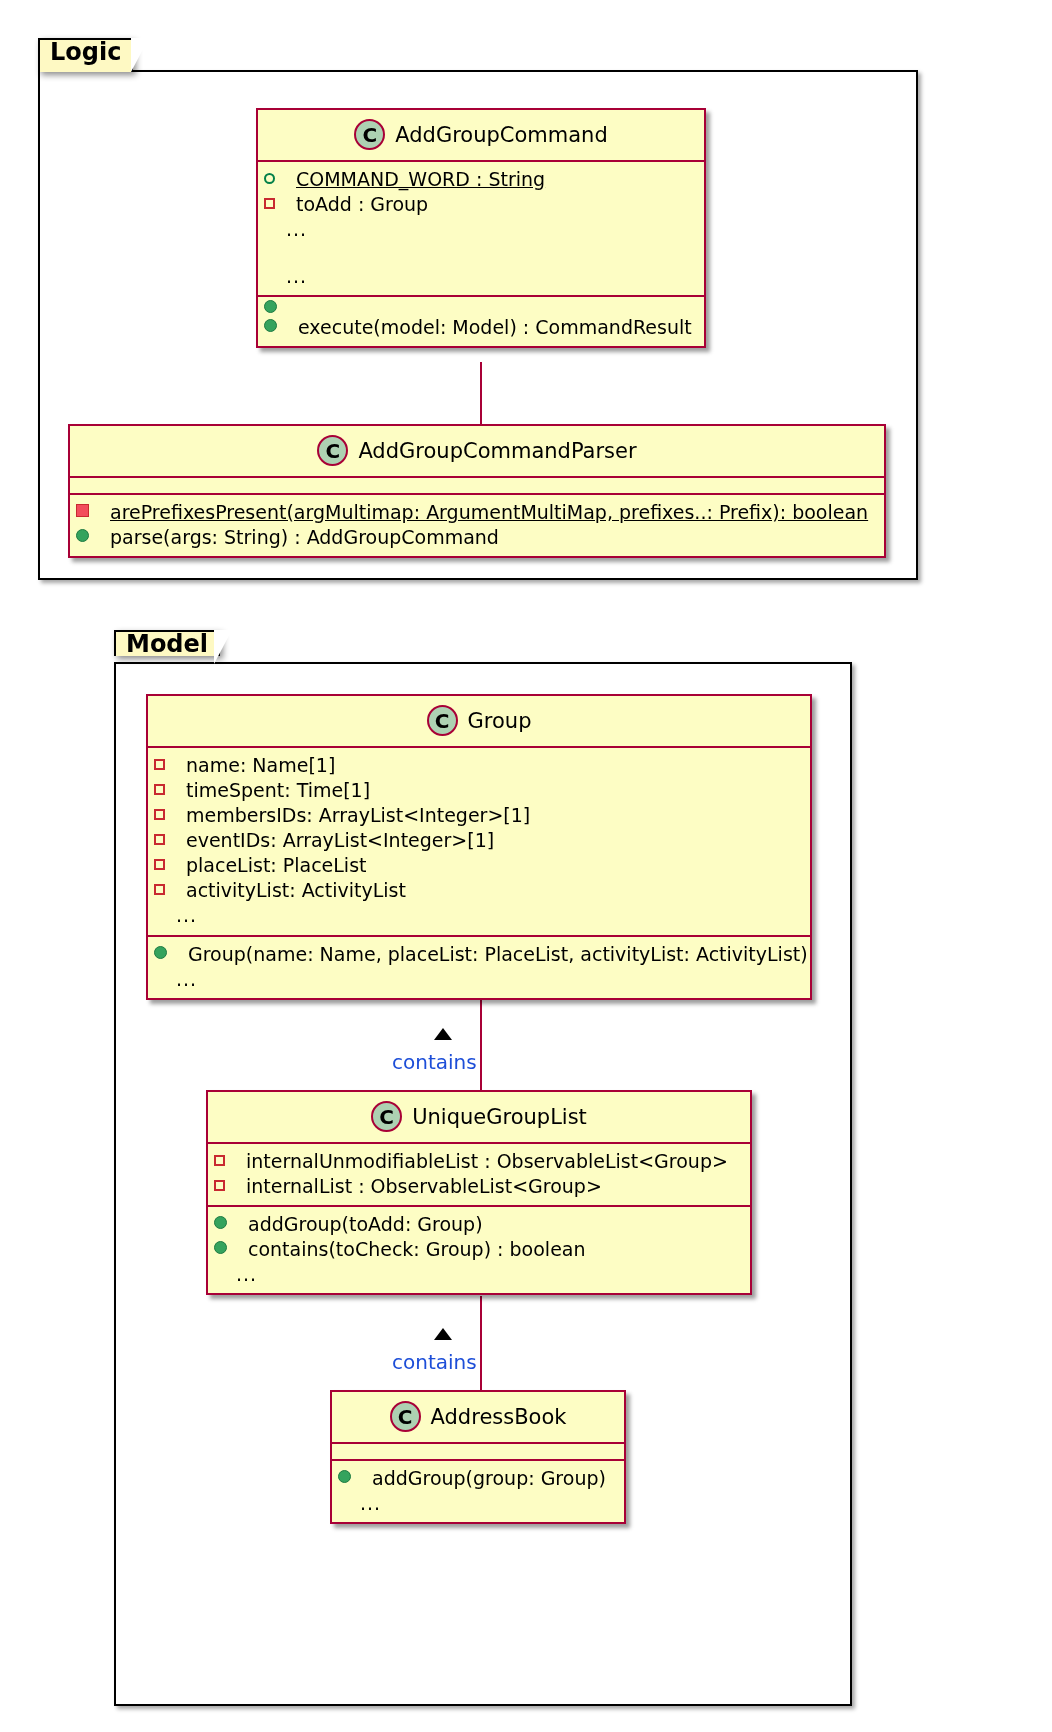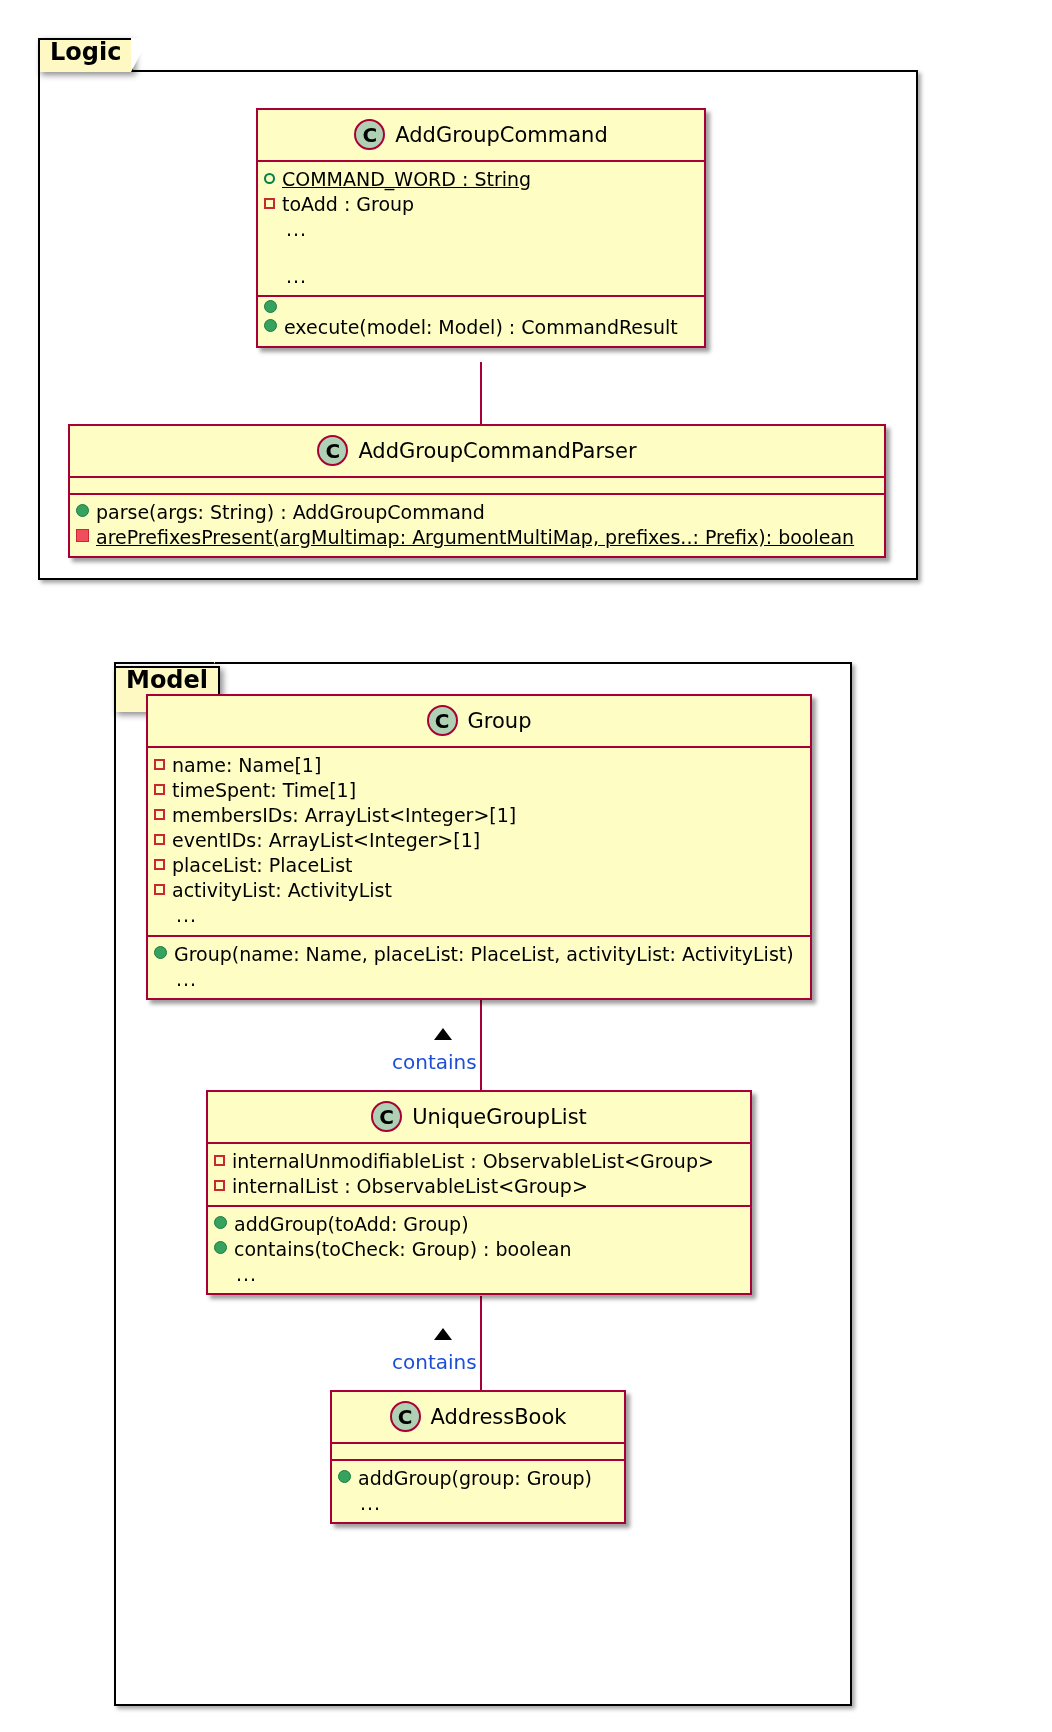--- a/index.html
+++ b/index.html
@@ -46,21 +46,21 @@
     font-size:20px;font-weight:bold;color:#000;line-height:1;
     flex:0 0 auto;box-sizing:border-box;
   }
   .cls-section{
     padding:5px 6px 6px 6px;
     border-bottom:2px solid #a80036;
   }
   .cls-section:last-child{border-bottom:none;}
   .cls-section.empty{padding:3px 6px;height:9px;}
   .row{
-    display:flex;align-items:baseline;gap:7px;
+    display:flex;align-items:baseline;gap:21px;
     font-size:19px;color:#000;line-height:1.32;
     white-space:nowrap;
     text-align:right;
   }
   .row .txt.underline{text-decoration:underline;}
   .row.ellipsis{padding-left:22px;font-size:19px;letter-spacing:1px;}
 
   
   .vis{flex:0 0 auto;display:inline-block;position:relative;top:-2px;}
   .vis.pub-field{width:11px;height:11px;border-radius:50%;border:2px solid #038048;background:transparent;box-sizing:border-box;}
@@ -128,32 +128,32 @@
   </div>
 
   <div class="cls" style="left:68px;top:424px;width:818px;">
     <div class="cls-title">
       <span class="cicon">C</span>
       <span>AddGroupCommandParser</span>
     </div>
     <div class="cls-section empty"></div>
     <div class="cls-section">
       <div class="row">
-        <span class="vis pub-method"></span>
-        <span class="txt">parse(args: String) : AddGroupCommand</span>
-      </div>
-      <div class="row">
         <span class="vis priv-method"></span>
         <span class="txt underline">arePrefixesPresent(argMultimap: ArgumentMultiMap, prefixes..: Prefix): boolean</span>
       </div>
+      <div class="row">
+        <span class="vis pub-method"></span>
+        <span class="txt">parse(args: String) : AddGroupCommand</span>
+      </div>
     </div>
   </div>
 
   <div class="pkg-body" style="left:114px;top:662px;width:738px;height:1044px;"></div>
-  <div class="pkg-tab" style="left:114px;top:630px;height:46px;margin-top:36px;">
+  <div class="pkg-tab" style="left:114px;top:630px;height:26px;">
     <span>Model</span>
   </div>
   <div class="pkg-tab-slant" style="left:214px;top:630px;border-top:34px solid #fff;border-right:18px solid transparent;"></div>
 
   <div class="link v" style="left:480px;top:996px;height:94px;"></div>
   <div class="tri" style="left:434px;top:1028px;"></div>
   <div class="link-label" style="left:392px;top:1052px;">contains</div>
 
   <div class="link v" style="left:480px;top:1296px;height:94px;"></div>
   <div class="tri" style="left:434px;top:1328px;"></div>

